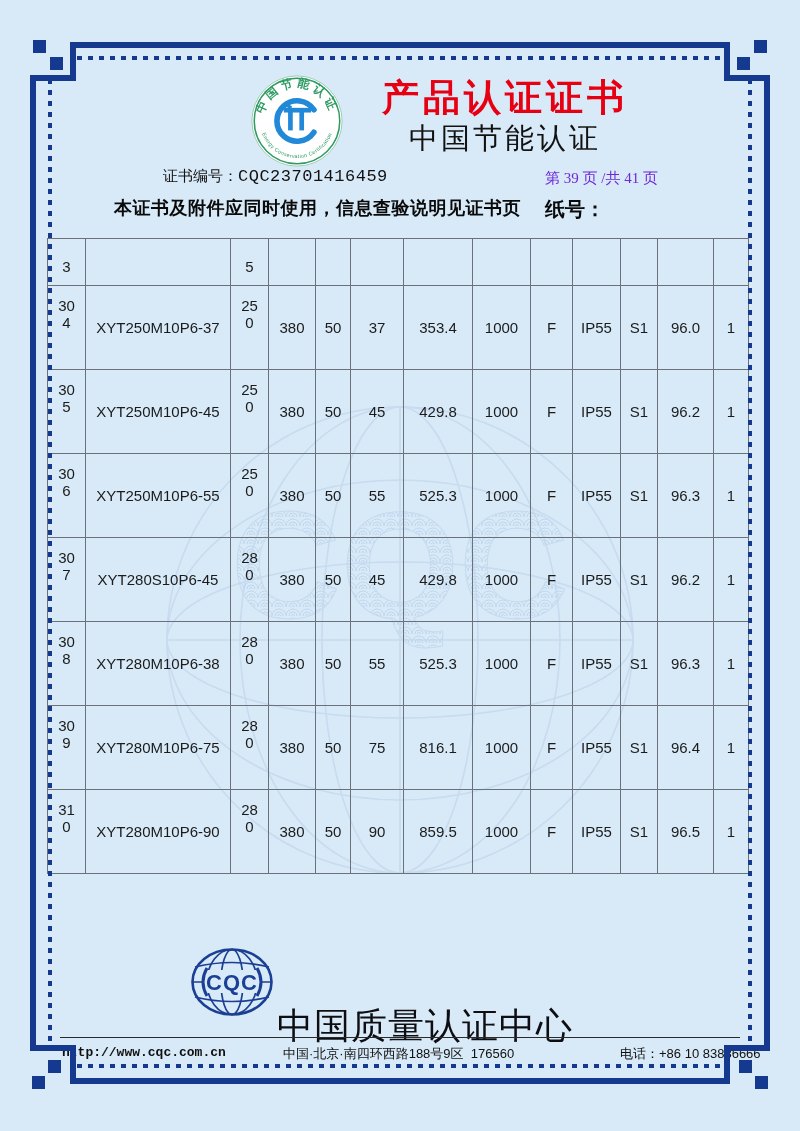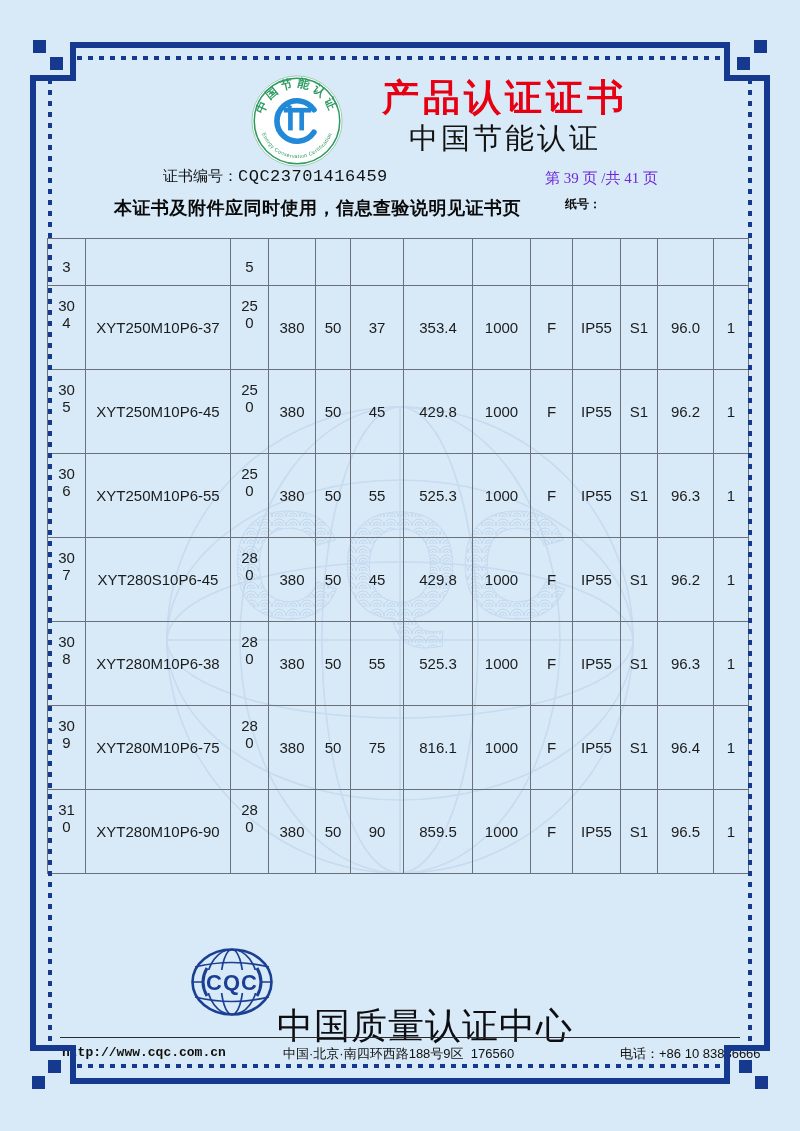--- a/index.html
+++ b/index.html
@@ -22,21 +22,21 @@
     font-size:29px;font-weight:500;color:#121212;letter-spacing:3px;
     line-height:1.15;margin-top:3px;white-space:nowrap;
   }
   #cert-no-row{left:118px;top:167px;z-index:3;white-space:pre;
     font-family:Liberation Mono, monospace;margin-left:45px;}
   #cert-no-label{font-size:15px;color:#111;}
   #cert-no{font-size:17px;color:#111;letter-spacing:0.5px;}
   #pagination{left:545px;top:169px;z-index:3;font-size:15px;color:#6d28d9;
     font-family:"Liberation Serif","DejaVu Serif",serif;white-space:pre;}
   #usage-note{left:114px;top:196px;z-index:3;font-size:18px;font-weight:700;color:#0a0a0a;letter-spacing:0.5px;}
-  #paper-no-label{left:545px;top:196px;z-index:3;font-size:12px;font-weight:700;color:#0a0a0a;margin-left:20px;}
+  #paper-no-label{left:545px;top:196px;z-index:3;font-size:20px;font-weight:700;color:#0a0a0a;}
   
   #watermark{left:160px;top:400px;z-index:1;opacity:0.8;}
   
   #spec-table{
     left:47px;top:238px;z-index:2;
     border-collapse:collapse;table-layout:fixed;width:701px;
   }
   #spec-table td{
     border:1.5px solid #6b717b;
     text-align:center;vertical-align:middle;

